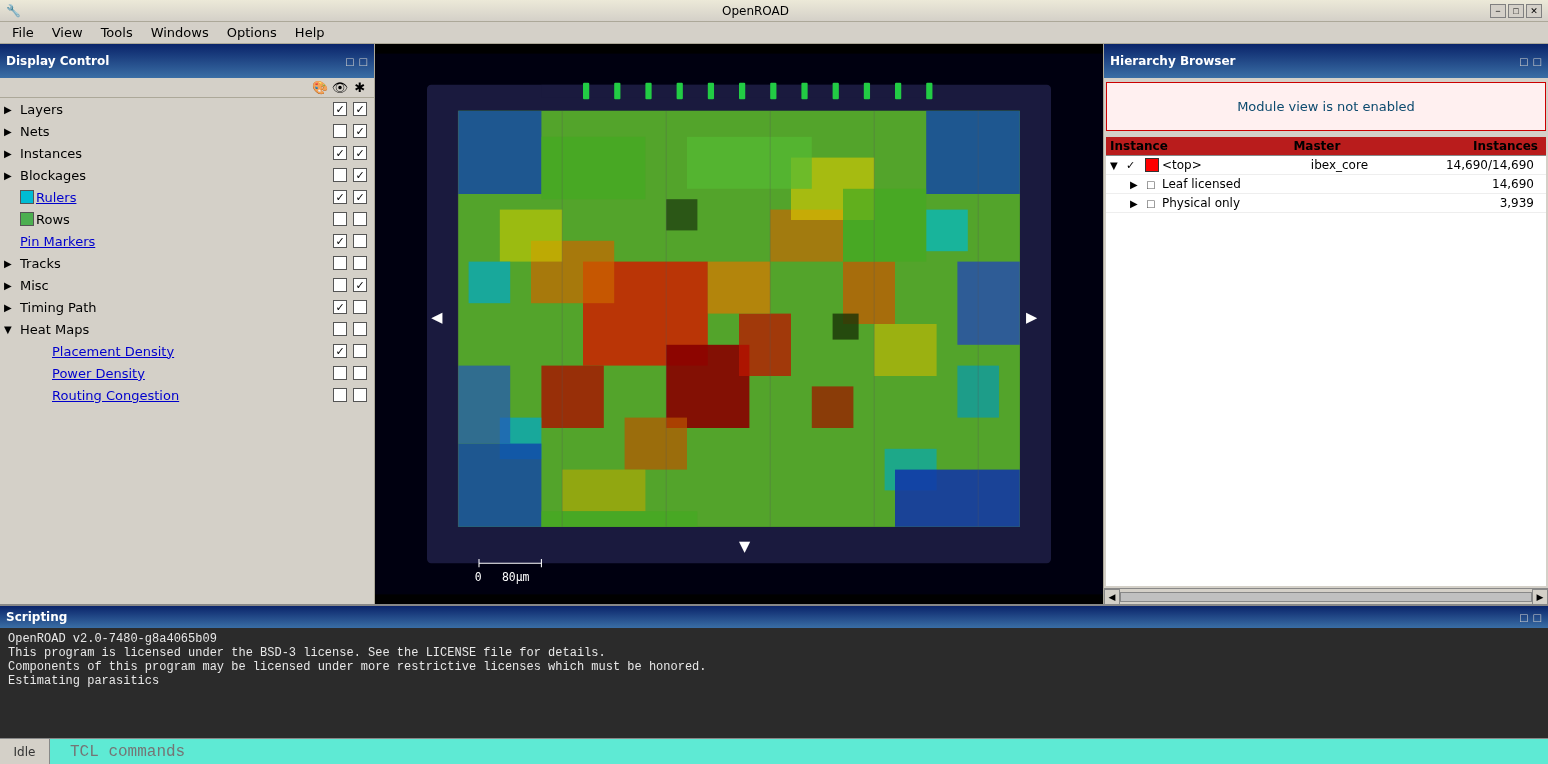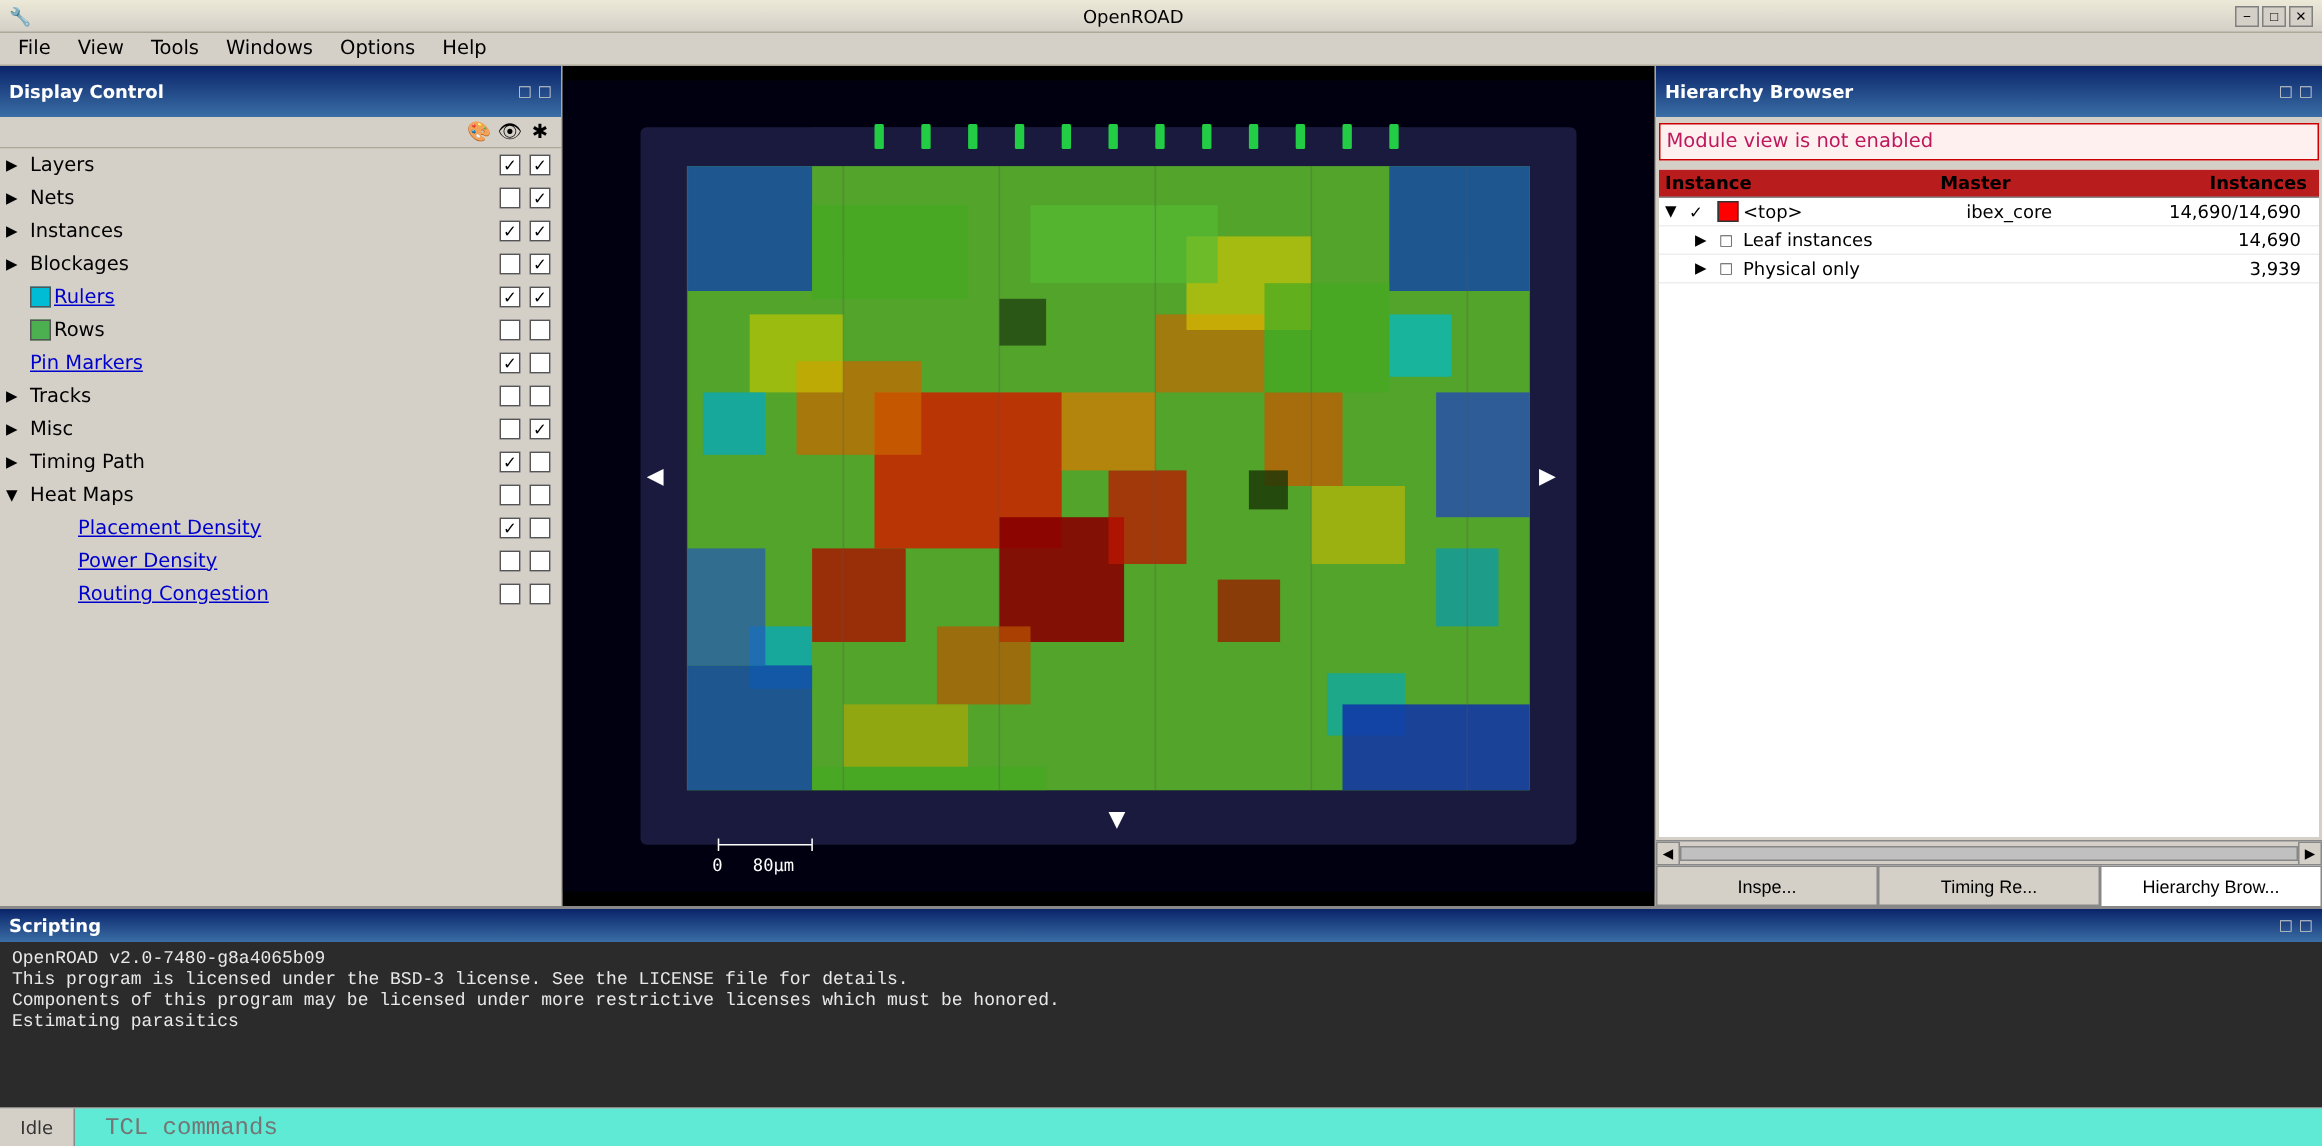--- a/index.html
+++ b/index.html
@@ -178,23 +178,23 @@
     .hier-expander { width: 16px; font-size: 10px; }
     .hier-checkbox { width: 16px; font-size: 11px; }
     .hier-color { width: 14px; height: 14px; background: red; border: 1px solid #333; margin: 0 3px; }
     .hier-name { flex: 1.2; }
     .hier-master { flex: 1; }
     .hier-count { flex: 0.8; text-align: right; padding-right: 8px; }
 
     .module-view-msg {
       background: #fff0f0;
       border: 1px solid #cc0000;
-      color: #be185d;
-      text-align: left;
-      padding: 4px;
+      color: #0c4a6e;
+      text-align: center;
+      padding: 16px;
       font-size: 13px;
       margin: 4px 2px;
     }
 
     
     .right-panel-tabs {
       display: flex;
       border-top: 1px solid #888;
       background: #d4d0c8;
       height: 28px;
@@ -617,51 +617,40 @@
         <span class="hier-checkbox">✓</span>
         <div class="hier-color"></div>
         <span class="hier-name">&lt;top&gt;</span>
         <span class="hier-master">ibex_core</span>
         <span class="hier-count">14,690/14,690</span>
       </div>
 
       <div class="hier-row" style="padding-left:24px">
         <span class="hier-expander">▶</span>
         <span class="hier-checkbox" style="font-size:10px;color:#555">□</span>
-        <span class="hier-name" style="flex:1.4">Leaf instances</span>
+        <span class="hier-name" style="flex:1.4">Leaf licensed</span>
         <span class="hier-master"></span>
         <span class="hier-count">14,690</span>
       </div>
 
       <div class="hier-row" style="padding-left:24px">
         <span class="hier-expander">▶</span>
         <span class="hier-checkbox" style="font-size:10px;color:#555">□</span>
         <span class="hier-name" style="flex:1.4">Physical only</span>
         <span class="hier-master"></span>
         <span class="hier-count">3,939</span>
       </div>
     </div>
 
     <div class="hier-hscroll">
       <button class="hscroll-btn">◀</button>
       <div class="hscroll-track"></div>
       <button class="hscroll-btn">▶</button>
     </div>
 
-    <div class="right-panel-tabs">
-      <button class="rpanel-tab">
-        <span>Inspe...</span>
-      </button>
-      <button class="rpanel-tab">
-        <span>Timing Re...</span>
-      </button>
-      <button class="rpanel-tab active">
-        <span>Hierarchy Brow...</span>
-      </button>
-    </div>
   </div>
 
 </div>
 
 <div class="bottom-section">
   <div class="scripting-header">
     <span>Scripting</span>
     <div class="panel-header-icons">
       <span>□</span>
       <span>□</span>

